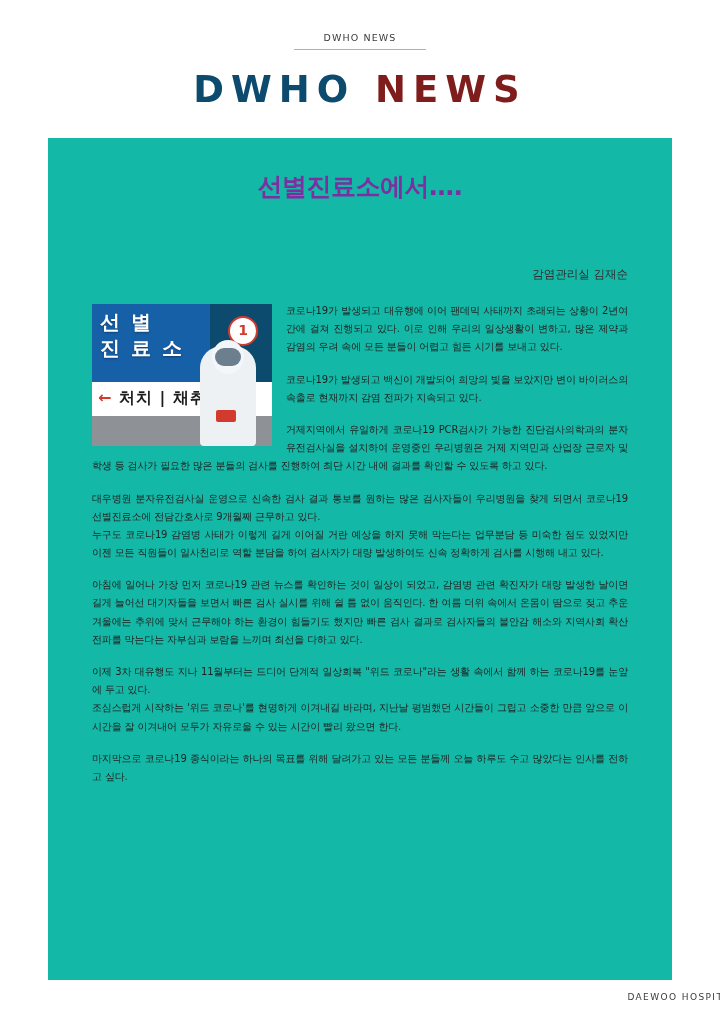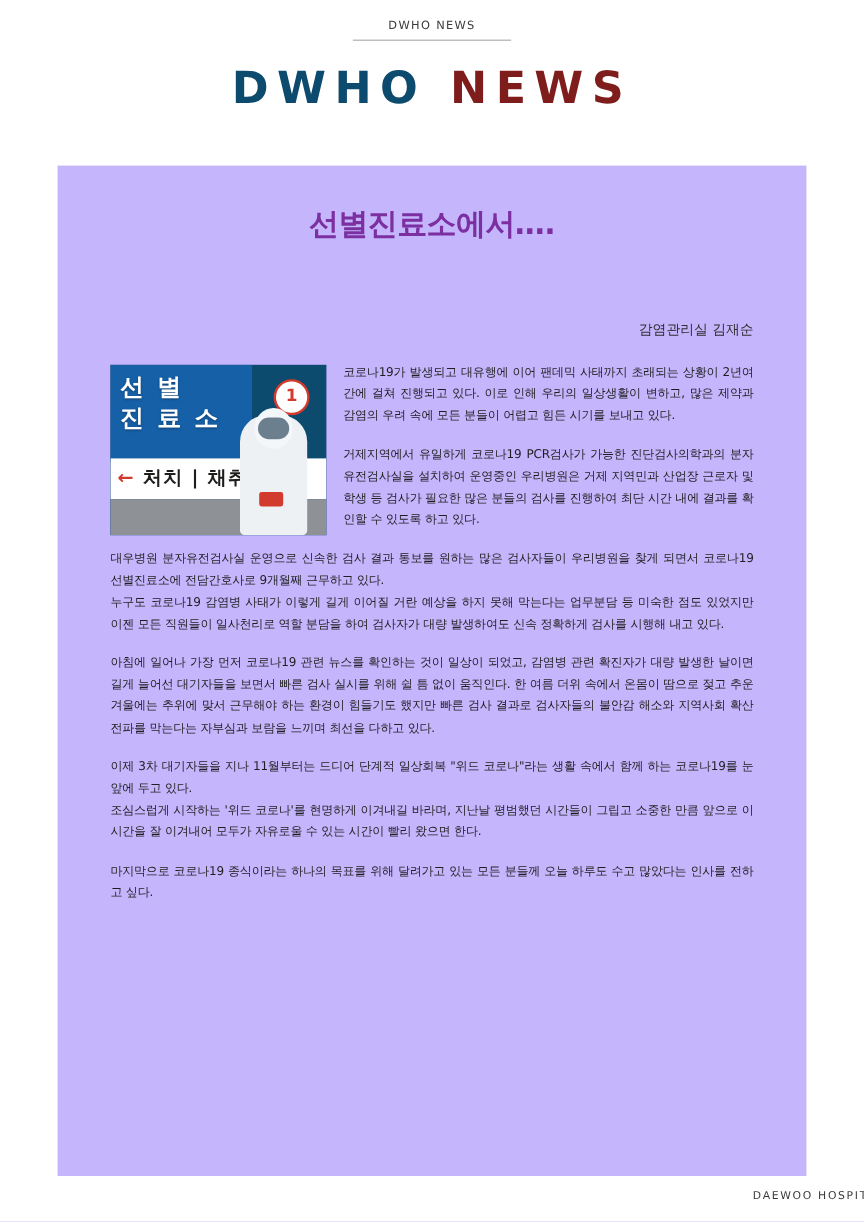--- a/index.html
+++ b/index.html
@@ -10,21 +10,21 @@
     width: 720px;
     height: 1018px;
     background: #ffffff;
     font-family: "DejaVu Sans", "Liberation Sans", sans-serif;
     overflow: hidden;
     position: relative;
   }
 
   
   .masthead {
-    padding-top: 9px;
+    padding-top: 26px;
     text-align: center;
   }
   .masthead-kicker {
     font-size: 9.5px;
     letter-spacing: 1.1px;
     color: #3b3b3b;
     padding-bottom: 6px;
     display: inline-block;
     border-bottom: 1px solid #b0b0b0;
     width: 132px;
@@ -38,21 +38,21 @@
   .masthead-title .dark { color: #0c4a6e; }
   .masthead-title .gold { color: #7f1d1d; }
 
   
   .panel {
     position: absolute;
     left: 48px;
     top: 138px;
     width: 624px;
     height: 842px;
-    background: #c4b5fd;
+    background: #14b8a6;
   }
 
   .article-title {
     text-align: center;
     color: #7b2fa0;
     font-size: 25px;
     font-weight: 700;
     letter-spacing: -0.5px;
     margin-top: 32px;
   }
@@ -213,24 +213,25 @@
       <div class="band"></div>
       <div class="band-txt"><span class="arrow">←</span> 처치 | 채취 <span class="arrow">→</span></div>
       <div class="floor"></div>
       <div class="person-body"></div>
       <div class="person-head"></div>
       <div class="person-visor"></div>
       <div class="person-badge"></div>
     </div>
 
     <p class="para">코로나19가 발생되고 대유행에 이어 팬데믹 사태까지 초래되는 상황이 2년여간에 걸쳐 진행되고 있다. 이로 인해 우리의 일상생활이 변하고, 많은 제약과 감염의 우려 속에 모든 분들이 어렵고 힘든 시기를 보내고 있다.</p>
+    <p class="para">코로나19가 발생되고 백신이 개발되어 희망의 빛을 보았지만 변이 바이러스의 속출로 현재까지 감염 전파가 지속되고 있다.</p>
     <p class="para">거제지역에서 유일하게 코로나19 PCR검사가 가능한 진단검사의학과의 분자유전검사실을 설치하여 운영중인 우리병원은 거제 지역민과 산업장 근로자 및 학생 등 검사가 필요한 많은 분들의 검사를 진행하여 최단 시간 내에 결과를 확인할 수 있도록 하고 있다.</p>
     <p class="para tight">대우병원 분자유전검사실 운영으로 신속한 검사 결과 통보를 원하는 많은 검사자들이 우리병원을 찾게 되면서 코로나19 선별진료소에 전담간호사로 9개월째 근무하고 있다.</p>
     <p class="para">누구도 코로나19 감염병 사태가 이렇게 길게 이어질 거란 예상을 하지 못해 막는다는 업무분담 등 미숙한 점도 있었지만 이젠 모든 직원들이 일사천리로 역할 분담을 하여 검사자가 대량 발생하여도 신속 정확하게 검사를 시행해 내고 있다.</p>
     <p class="para">아침에 일어나 가장 먼저 코로나19 관련 뉴스를 확인하는 것이 일상이 되었고, 감염병 관련 확진자가 대량 발생한 날이면 길게 늘어선 대기자들을 보면서 빠른 검사 실시를 위해 쉴 틈 없이 움직인다. 한 여름 더위 속에서 온몸이 땀으로 젖고 추운겨울에는 추위에 맞서 근무해야 하는 환경이 힘들기도 했지만 빠른 검사 결과로 검사자들의 불안감 해소와 지역사회 확산 전파를 막는다는 자부심과 보람을 느끼며 최선을 다하고 있다.</p>
-    <p class="para tight">이제 3차 대기자들을 지나 11월부터는 드디어 단계적 일상회복 "위드 코로나"라는 생활 속에서 함께 하는 코로나19를 눈앞에 두고 있다.</p>
+    <p class="para tight">이제 3차 대유행도 지나 11월부터는 드디어 단계적 일상회복 "위드 코로나"라는 생활 속에서 함께 하는 코로나19를 눈앞에 두고 있다.</p>
     <p class="para">조심스럽게 시작하는 '위드 코로나'를 현명하게 이겨내길 바라며, 지난날 평범했던 시간들이 그립고 소중한 만큼 앞으로 이 시간을 잘 이겨내어 모두가 자유로울 수 있는 시간이 빨리 왔으면 한다.</p>
     <p class="para">마지막으로 코로나19 종식이라는 하나의 목표를 위해 달려가고 있는 모든 분들께 오늘 하루도 수고 많았다는 인사를 전하고 싶다.</p>
 
   </div>
 </div>
 
 <div class="footer">DAEWOO HOSPITAL __ 6</div>
 
 </body></html>

